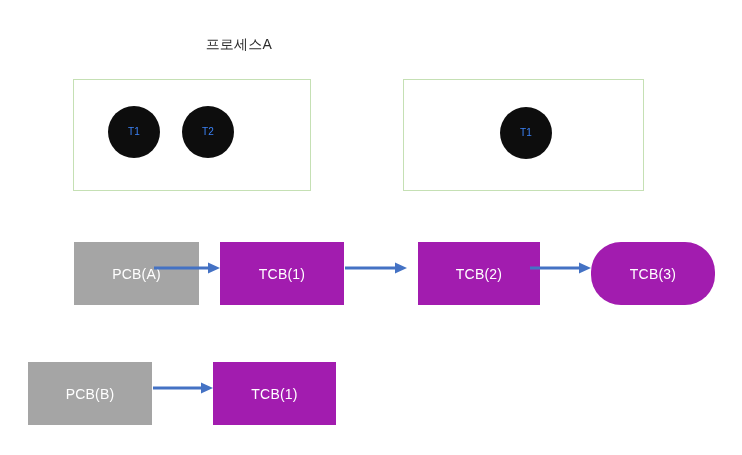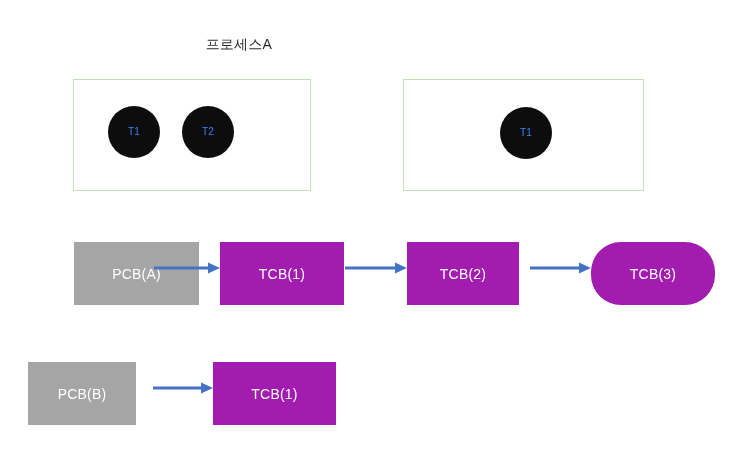--- a/index.html
+++ b/index.html
@@ -107,32 +107,32 @@
 
   <div class="cb-box cb-tcb" style="left:220px; top:242px; width:124px; height:63px;">TCB(1)</div>
 
   <div class="arrow" style="left:345px; top:262px; width:62px;">
     <svg width="62" height="12" viewBox="0 0 62 12">
       <line x1="0" y1="6" x2="51" y2="6" stroke="#4472C4" stroke-width="3"></line>
       <polygon points="50,0.5 62,6 50,11.5" fill="#4472C4"></polygon>
     </svg>
   </div>
 
-  <div class="cb-box cb-tcb" style="left:407px; top:242px; width:112px; height:63px;text-align:right;">TCB(2)</div>
+  <div class="cb-box cb-tcb" style="left:418px; top:242px; width:122px; height:63px;text-align:right;">TCB(2)</div>
 
   <div class="arrow" style="left:530px; top:262px; width:61px;">
     <svg width="61" height="12" viewBox="0 0 61 12">
       <line x1="0" y1="6" x2="50" y2="6" stroke="#4472C4" stroke-width="3"></line>
       <polygon points="49,0.5 61,6 49,11.5" fill="#4472C4"></polygon>
     </svg>
   </div>
 
   <div class="cb-box cb-tcb" style="left:591px; top:242px; width:124px; height:63px;border-radius:30px;">TCB(3)</div>
 
-  <div class="cb-box cb-pcb" style="left:28px; top:362px; width:108px; height:63px;">PCB(B)</div>
+  <div class="cb-box cb-pcb" style="left:28px; top:362px; width:124px; height:63px;">PCB(B)</div>
 
   <div class="arrow" style="left:153px; top:382px; width:60px;">
     <svg width="60" height="12" viewBox="0 0 60 12">
       <line x1="0" y1="6" x2="49" y2="6" stroke="#4472C4" stroke-width="3"></line>
       <polygon points="48,0.5 60,6 48,11.5" fill="#4472C4"></polygon>
     </svg>
   </div>
 
   <div class="cb-box cb-tcb" style="left:213px; top:362px; width:123px; height:63px;">TCB(1)</div>
 

